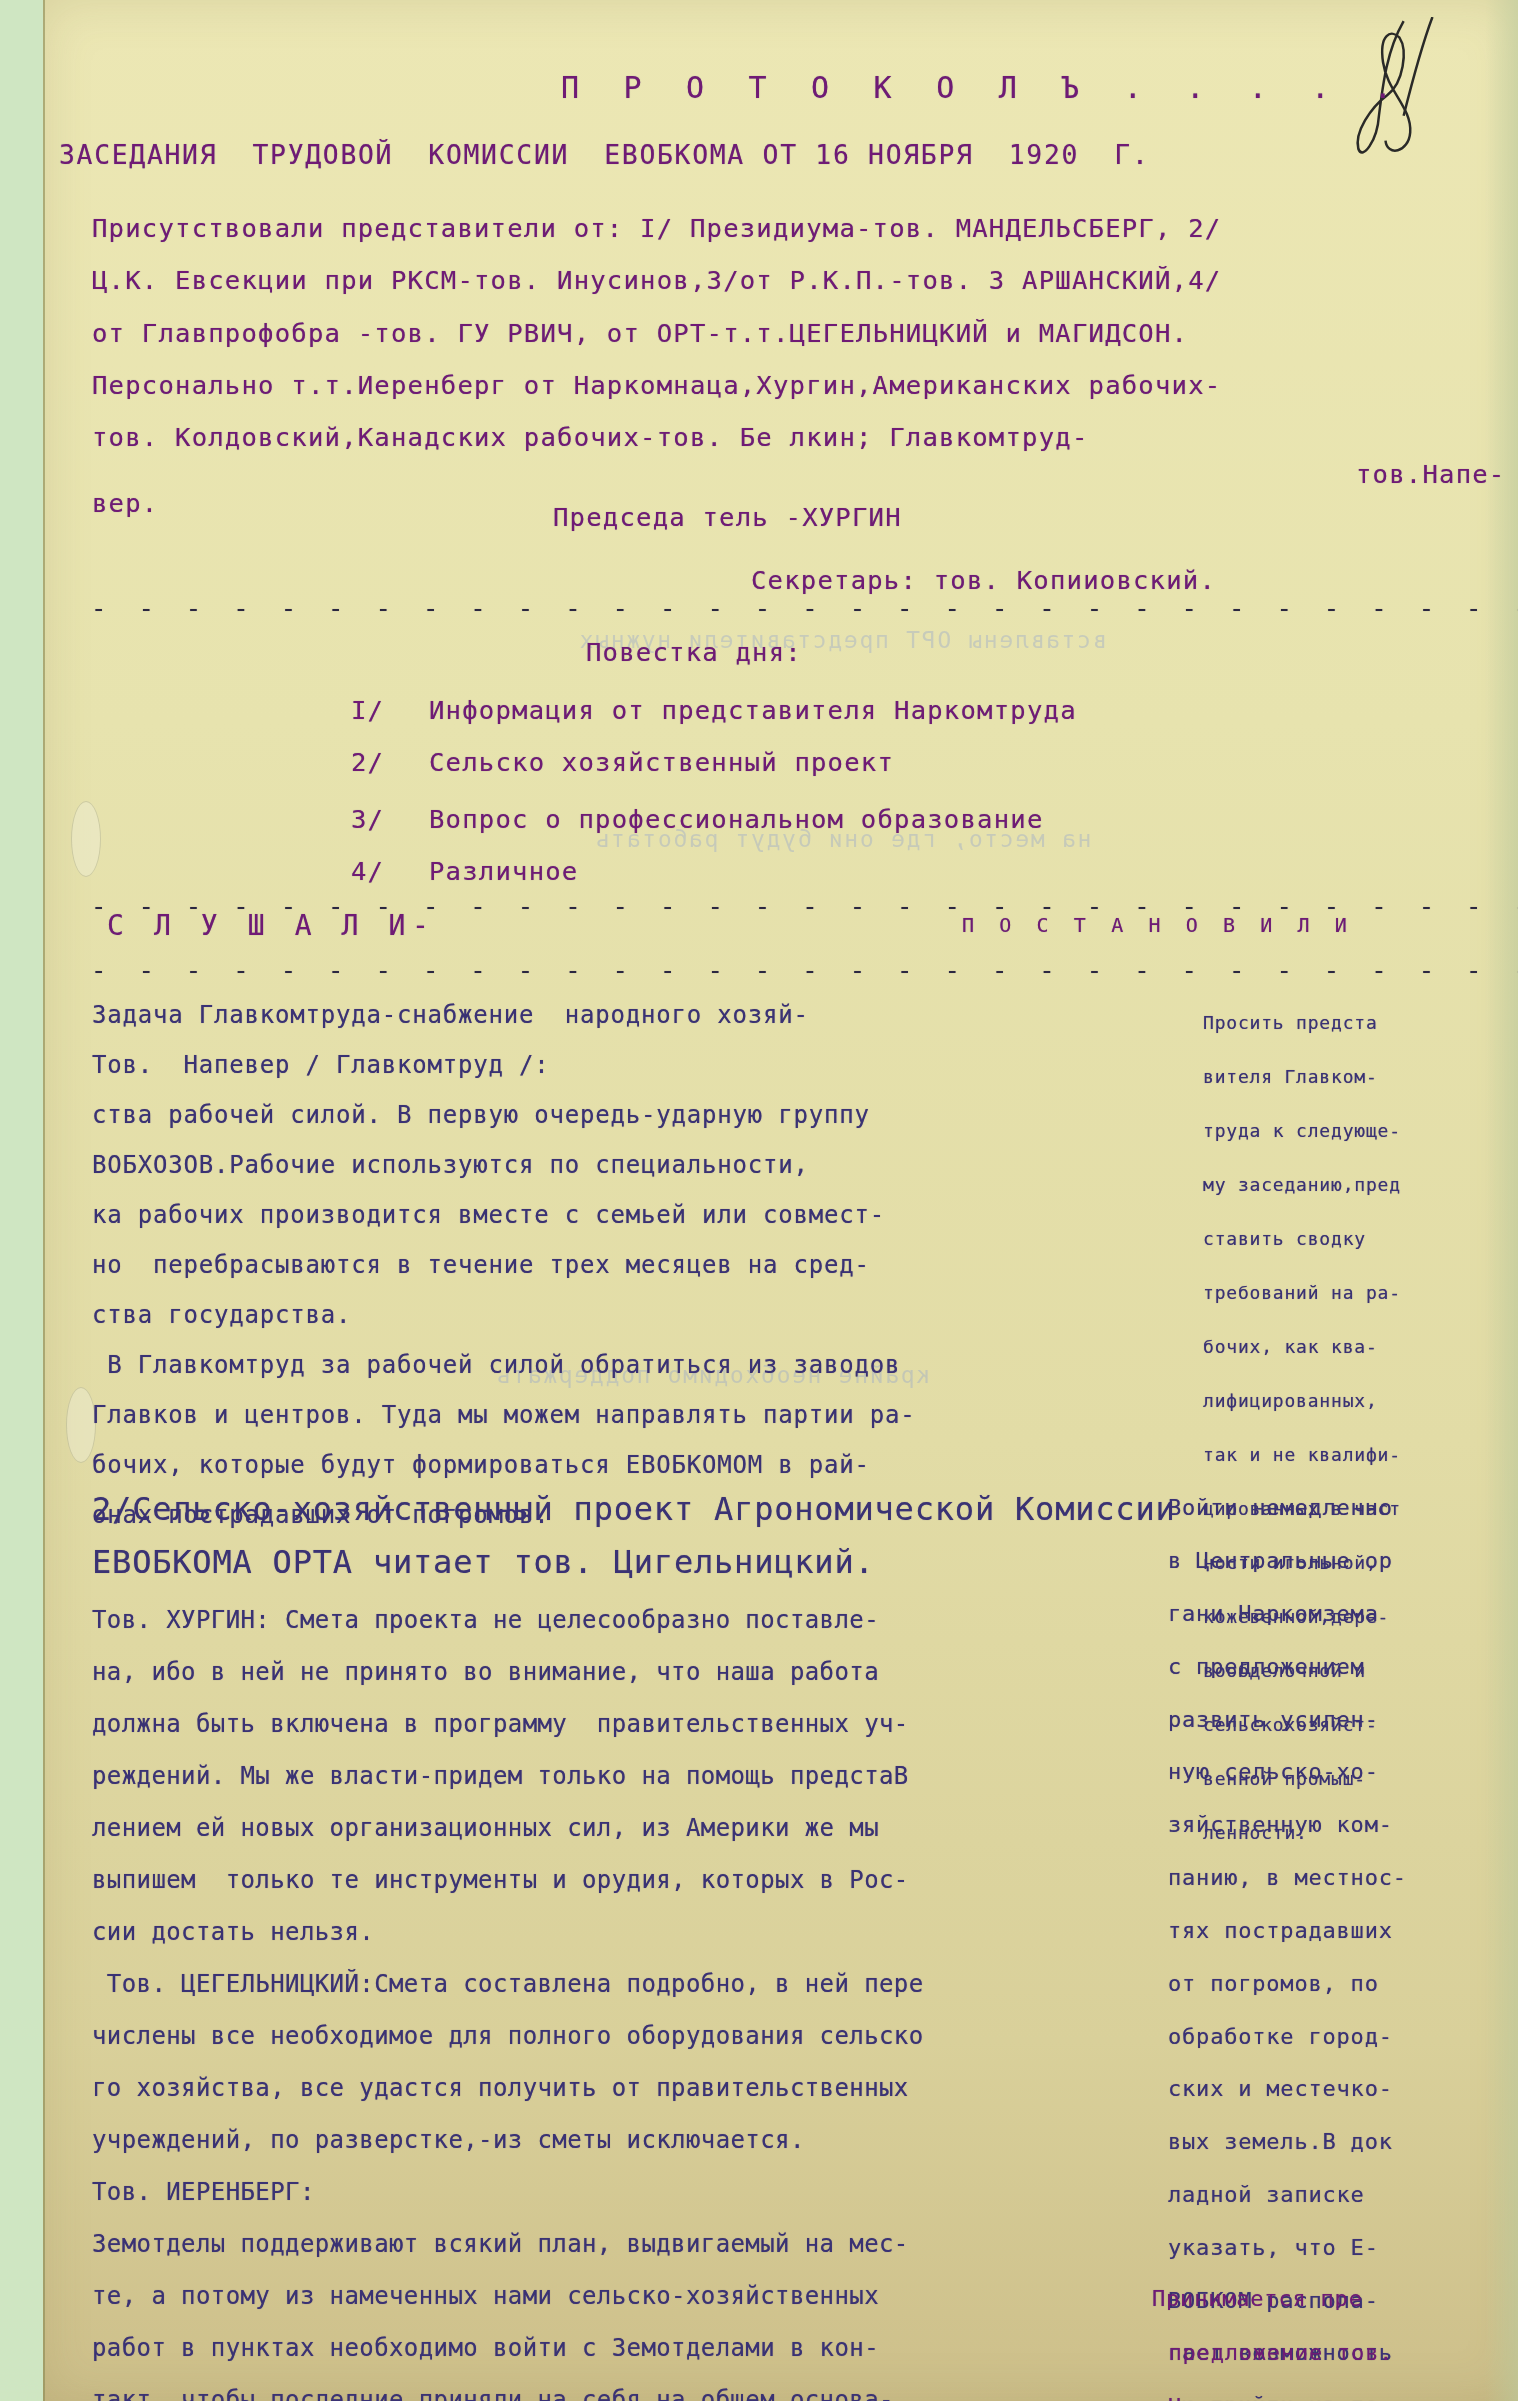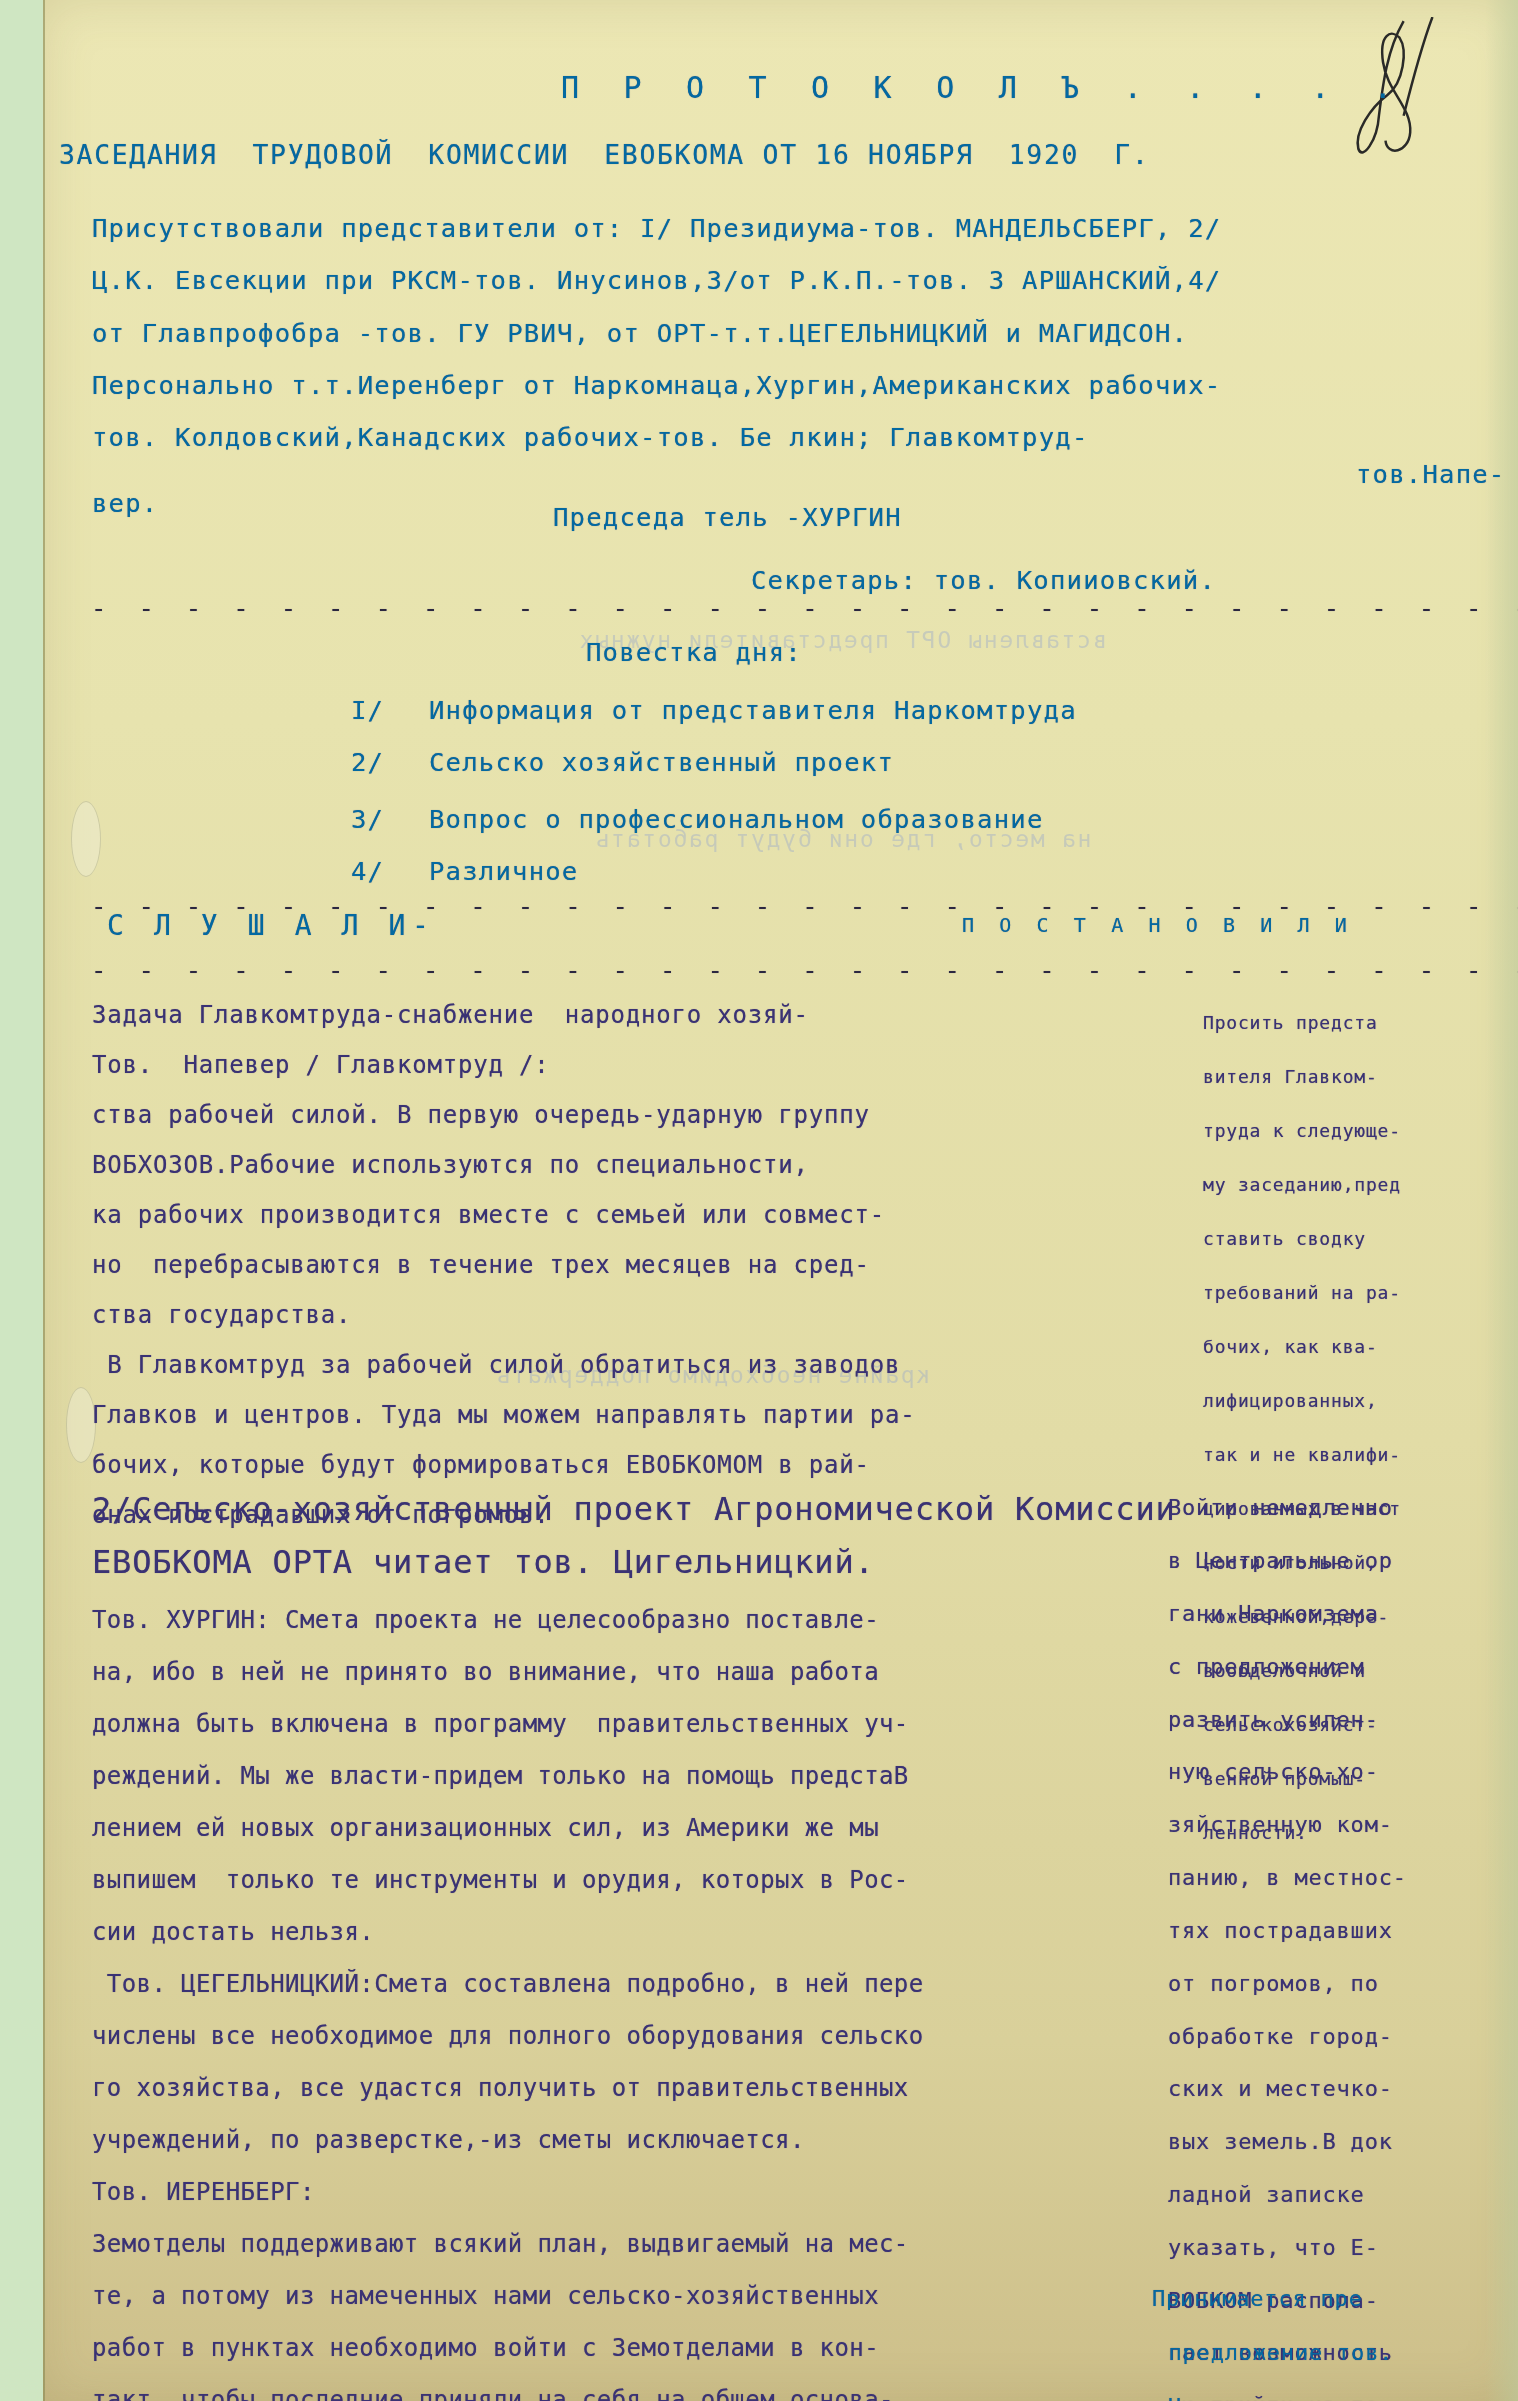--- a/index.html
+++ b/index.html
@@ -21,21 +21,21 @@
   .edge-line {
     position: absolute; left: 43px; top: 0; width: 1.7px; height: 2401px;
     background: #8a8a55; opacity: 0.6;
   }
   .t {
     position: absolute; white-space: pre; color: #2e2a4a;
     font-size: 25.6px; letter-spacing: 1.2px; line-height: 1;
     text-shadow: 0 0 0.8px rgba(60,50,110,0.6);
   }
   .purple { color: #3a3274; }
-  .dark { color: #0369a1; }
+  .dark { color: #701a75; }
   .title {
     font-size: 30px; letter-spacing: 13.2px;
   }
   .dashes { letter-spacing: 8.3px; color: #2b2740; }
   .ghost {
     position: absolute; white-space: pre; color: #8c9fd0; opacity: 0.35;
     font-size: 23px; letter-spacing: 1.7px; transform: scaleX(-1);
   }
   .folio {
     position: absolute; left: 1354px; top: 16.5px; width: 91px; height: 140px;

